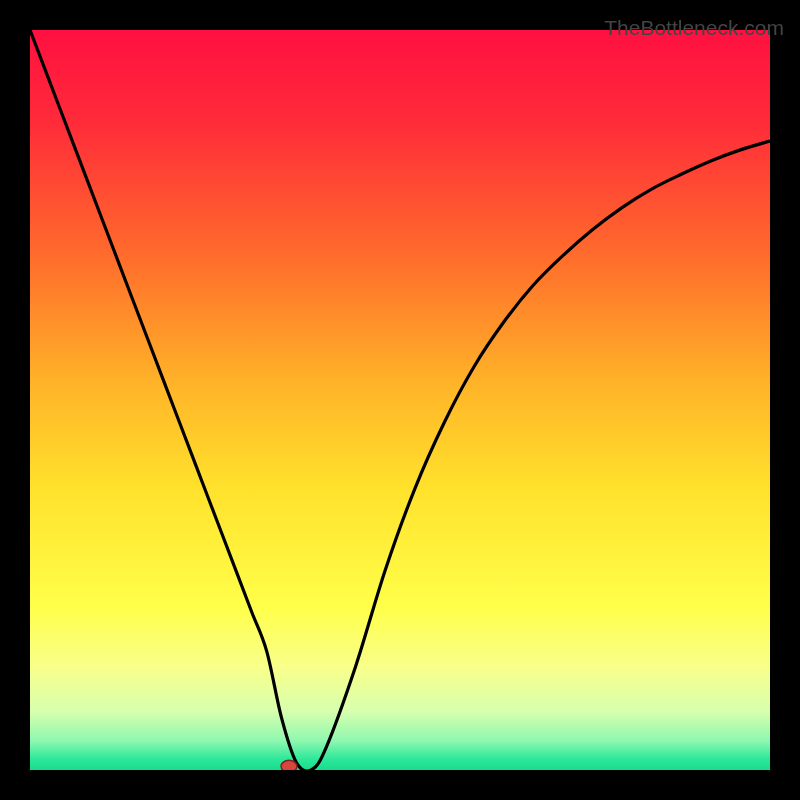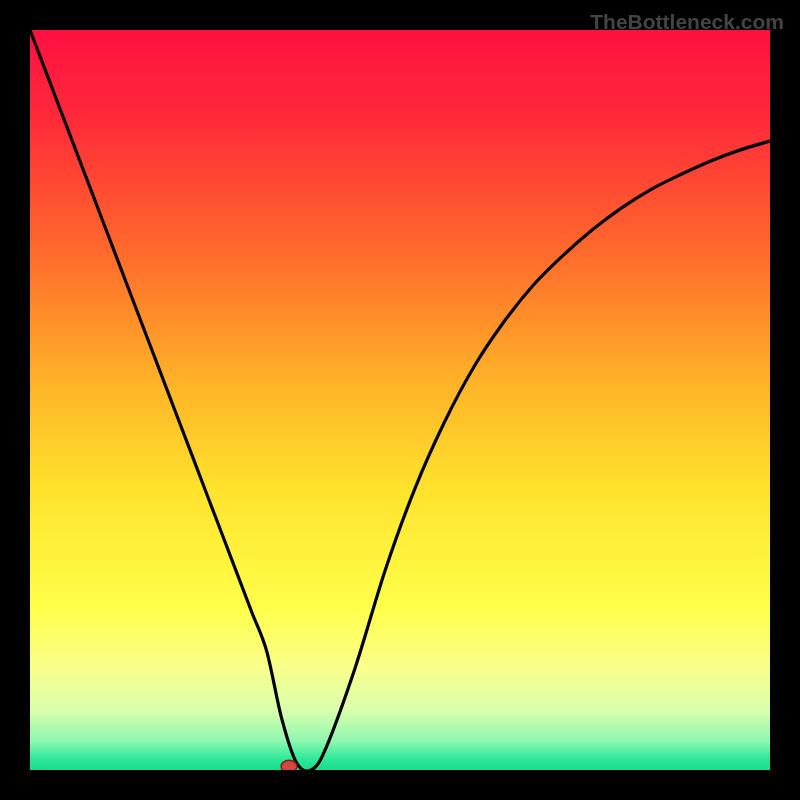--- a/index.html
+++ b/index.html
@@ -11,24 +11,24 @@
     background: #ffffff;
     font-family: Arial, Helvetica, sans-serif;
   }
   .container {
     position: relative;
     width: 800px;
     height: 800px;
   }
   .watermark {
     position: absolute;
-    top: 10px;
+    top: 16px;
     right: 16px;
     font-size: 21px;
-    font-weight: 700;
+    font-weight: 400;
     color: #444444;
     z-index: 5;
     letter-spacing: 0px;
   }
   .outer-frame {
     position: absolute;
     left: 0;
     top: 0;
     width: 800px;
     height: 800px;

